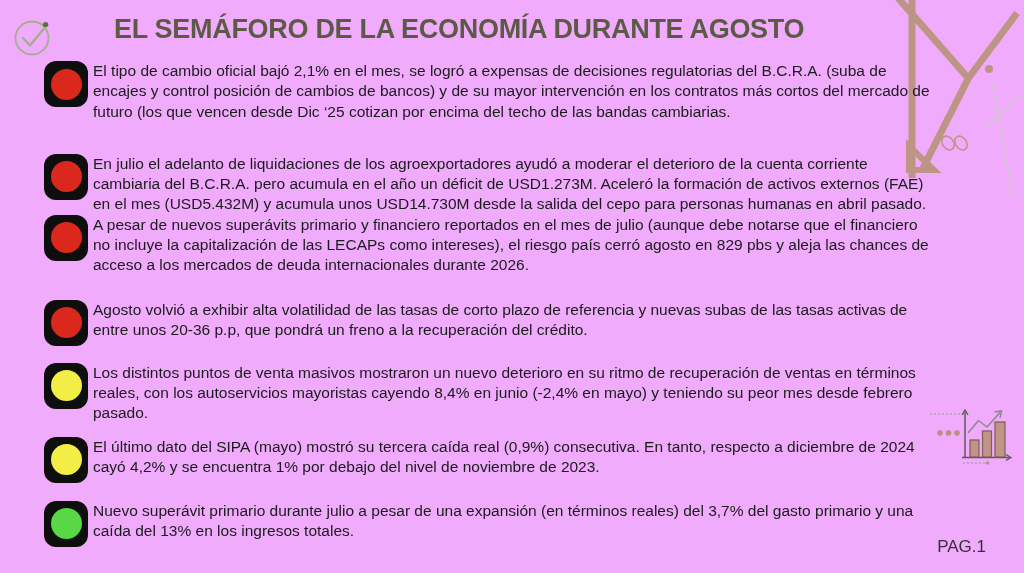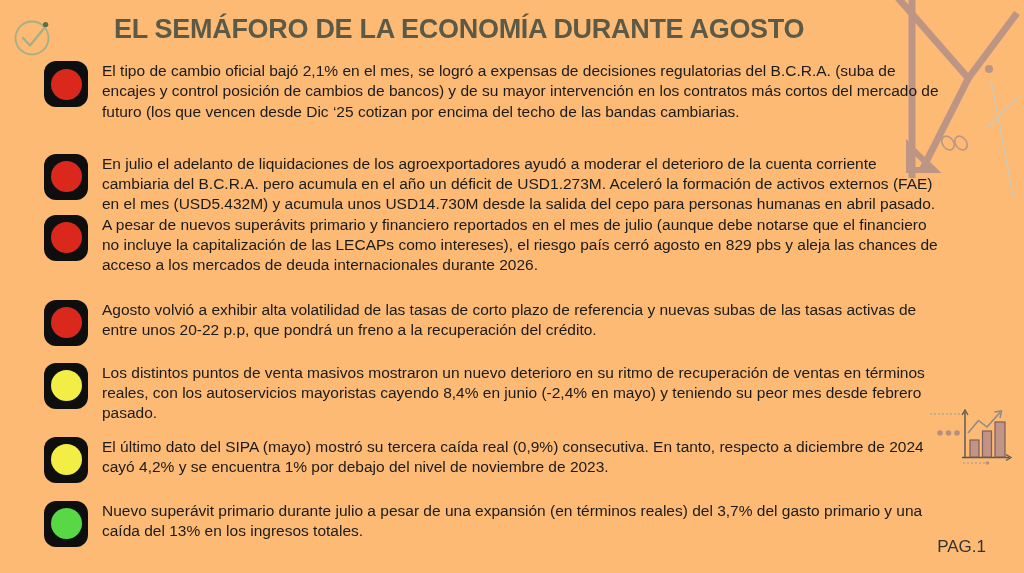--- a/index.html
+++ b/index.html
@@ -1,33 +1,33 @@
 <!DOCTYPE html>
 <html><head>
 <meta charset="utf-8">
 <style>
   html,body{margin:0;padding:0;background:#ffffff;}
   .slide{
     position:relative;
     width:1024px;height:573px;
-    background:#fdba74;
+    background:#f0abfc;
     overflow:hidden;
     font-family:"Liberation Sans",sans-serif;
   }
   .page-title{
     position:absolute;left:114px;top:14px;margin:0;
     font-size:27px;font-weight:bold;letter-spacing:-0.3px;
     color:#5c5a47;
   }
   .check-icon{position:absolute;left:7px;top:10px;}
   .items{
     position:absolute;left:44px;top:61px;width:900px;
   }
   .item{
-    display:flex;align-items:flex-start;gap:14px;
+    display:flex;align-items:flex-start;gap:5px;
   }
   .light{
     flex:0 0 auto;
     width:44px;height:46px;
     background:#0e0e0e;border-radius:12px;
     display:flex;align-items:center;justify-content:center;
   }
   .bulb{width:31px;height:31px;border-radius:50%;}
   .item p{
     margin:0;width:842px;
@@ -88,21 +88,21 @@
       <div class="light">
         <span class="bulb" style="background: rgb(218, 41, 28);"></span>
       </div>
       <p>A pesar de nuevos superávits primario y financiero reportados en el mes de julio (aunque debe notarse que el financiero no incluye la capitalización de las LECAPs como intereses), el riesgo país cerró agosto en 829 pbs y aleja las chances de acceso a los mercados de deuda internacionales durante 2026.</p>
     </div>
 
     <div class="item mb4">
       <div class="light">
         <span class="bulb" style="background: rgb(218, 41, 28);"></span>
       </div>
-      <p>Agosto volvió a exhibir alta volatilidad de las tasas de corto plazo de referencia y nuevas subas de las tasas activas de entre unos 20-22 p.p, que pondrá un freno a la recuperación del crédito.</p>
+      <p>Agosto volvió a exhibir alta volatilidad de las tasas de corto plazo de referencia y nuevas subas de las tasas activas de entre unos 20-36 p.p, que pondrá un freno a la recuperación del crédito.</p>
     </div>
 
     <div class="item mb5">
       <div class="light">
         <span class="bulb" style="background: rgb(242, 238, 70);"></span>
       </div>
       <p>Los distintos puntos de venta masivos mostraron un nuevo deterioro en su ritmo de recuperación de ventas en términos reales, con los autoservicios mayoristas cayendo 8,4% en junio (-2,4% en mayo) y teniendo su peor mes desde febrero pasado.</p>
     </div>
 
     <div class="item mb6">

